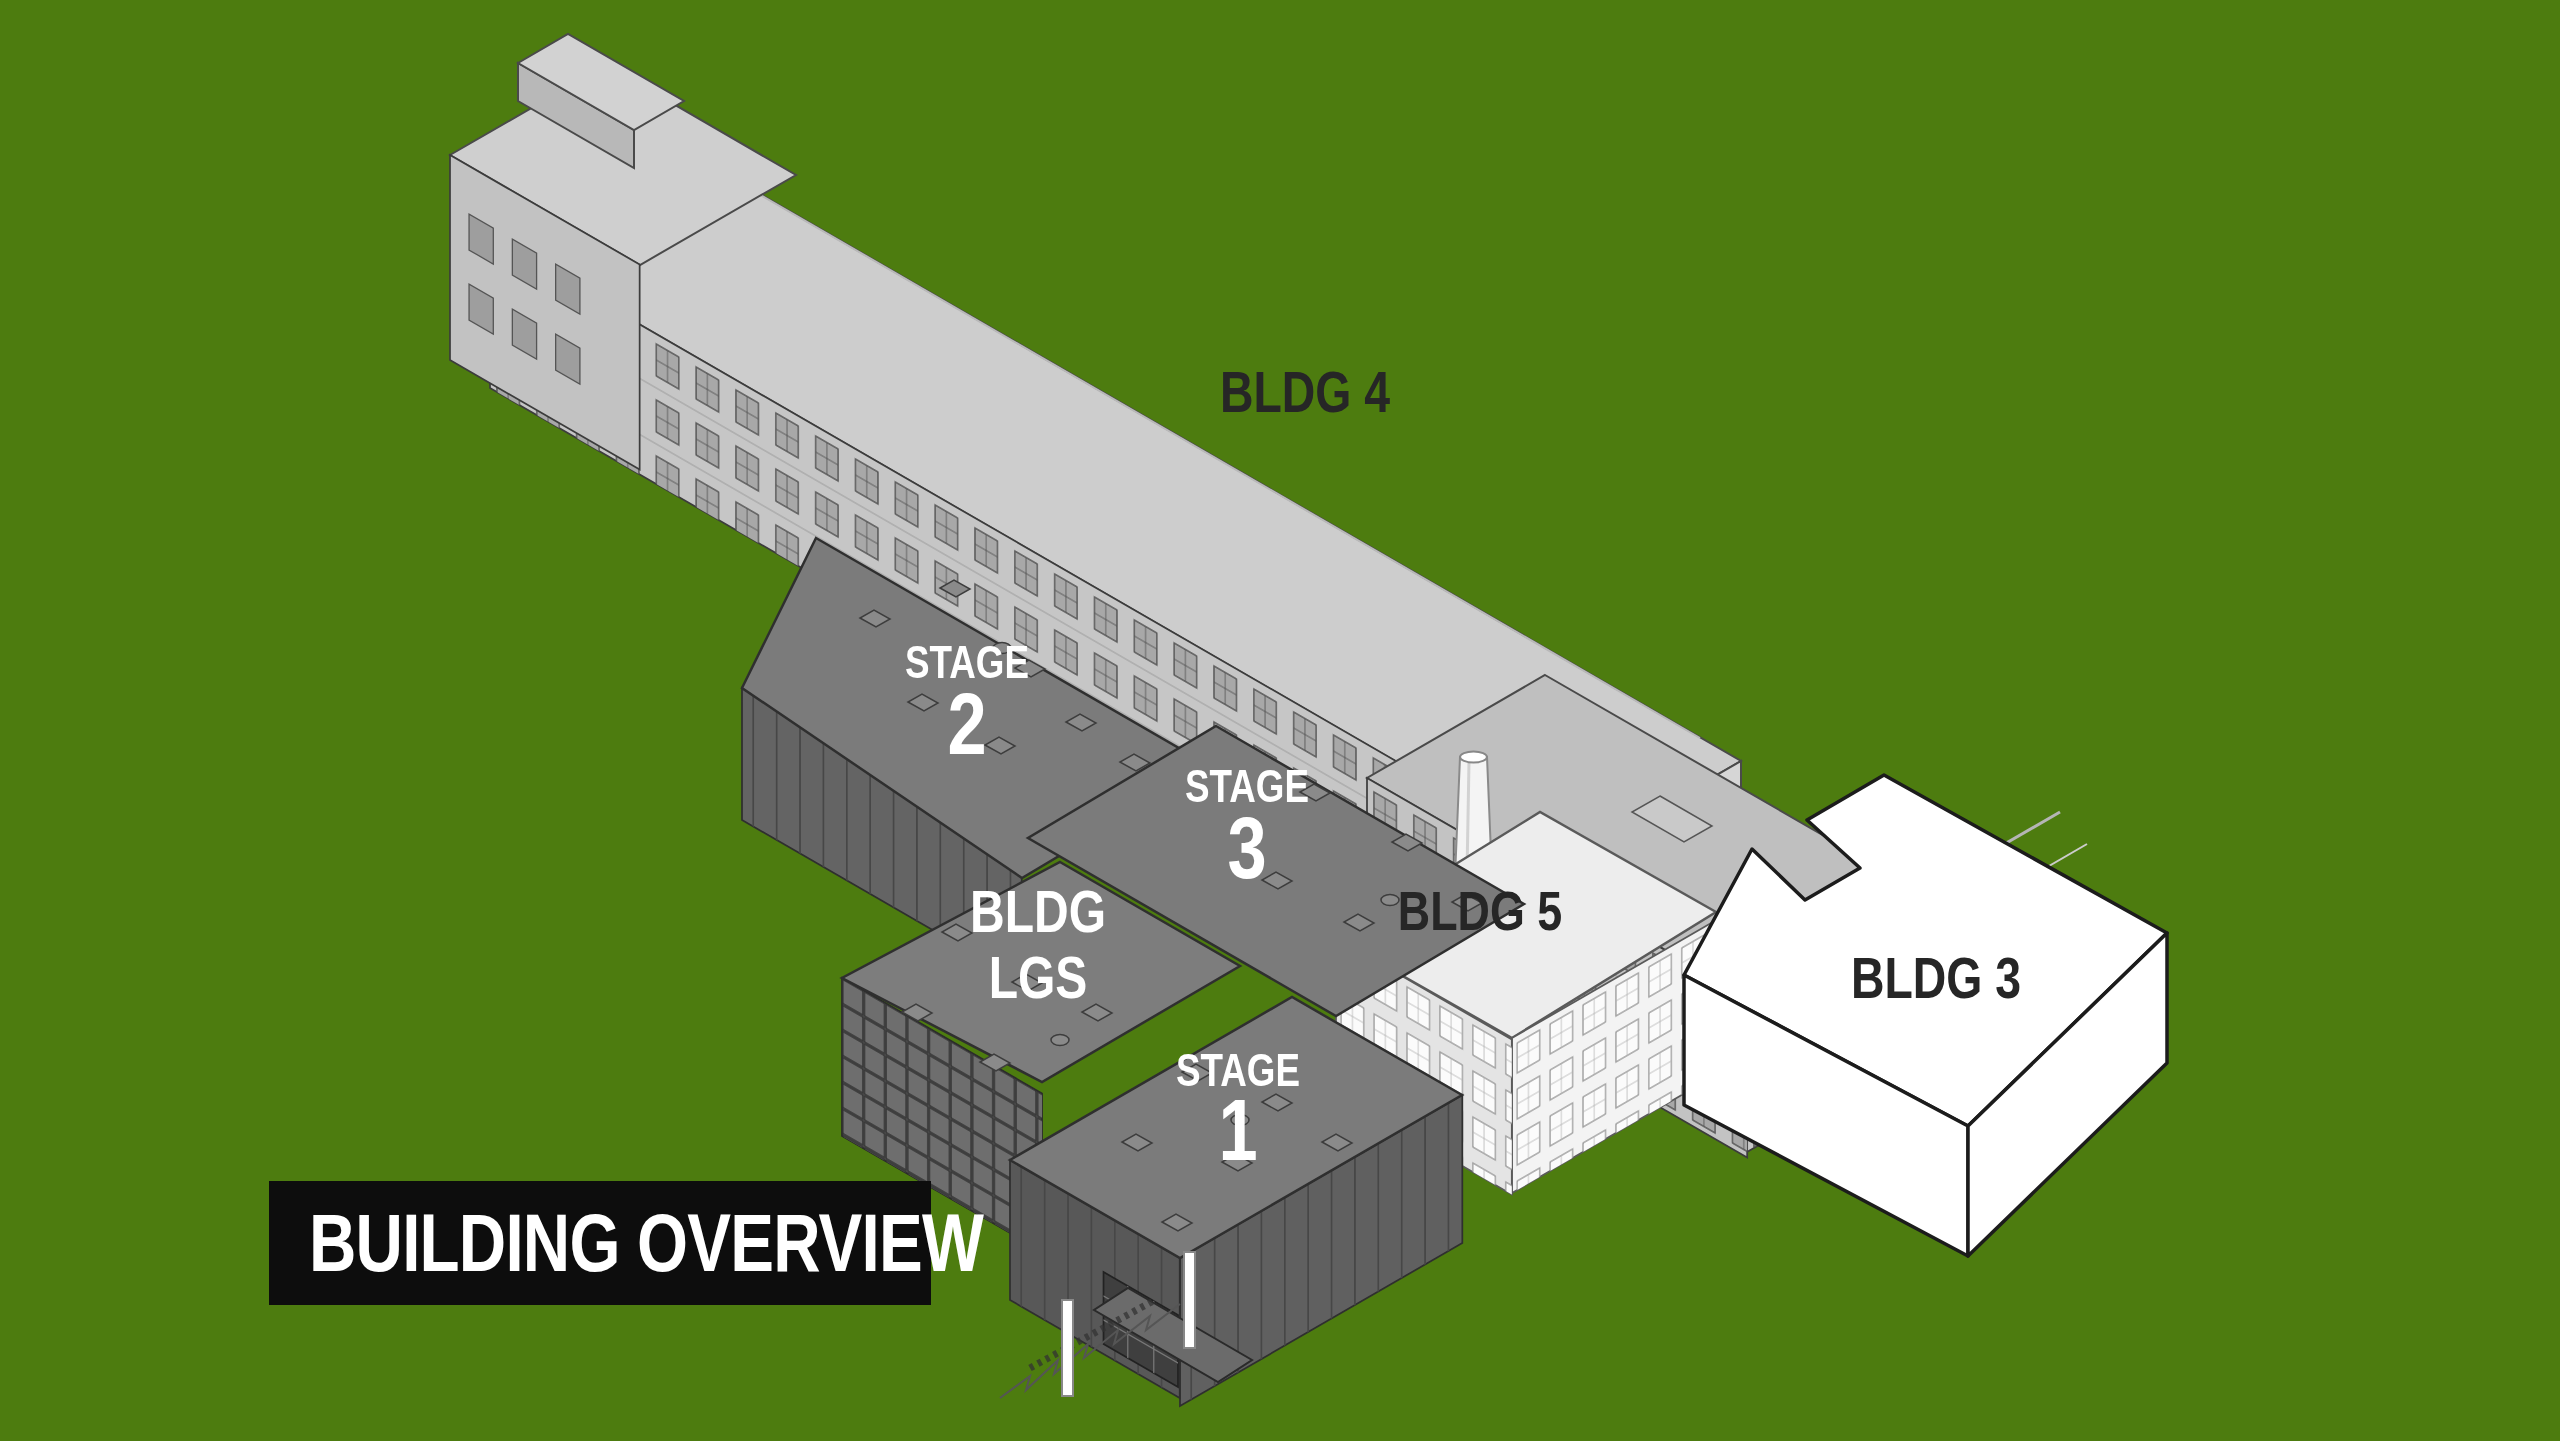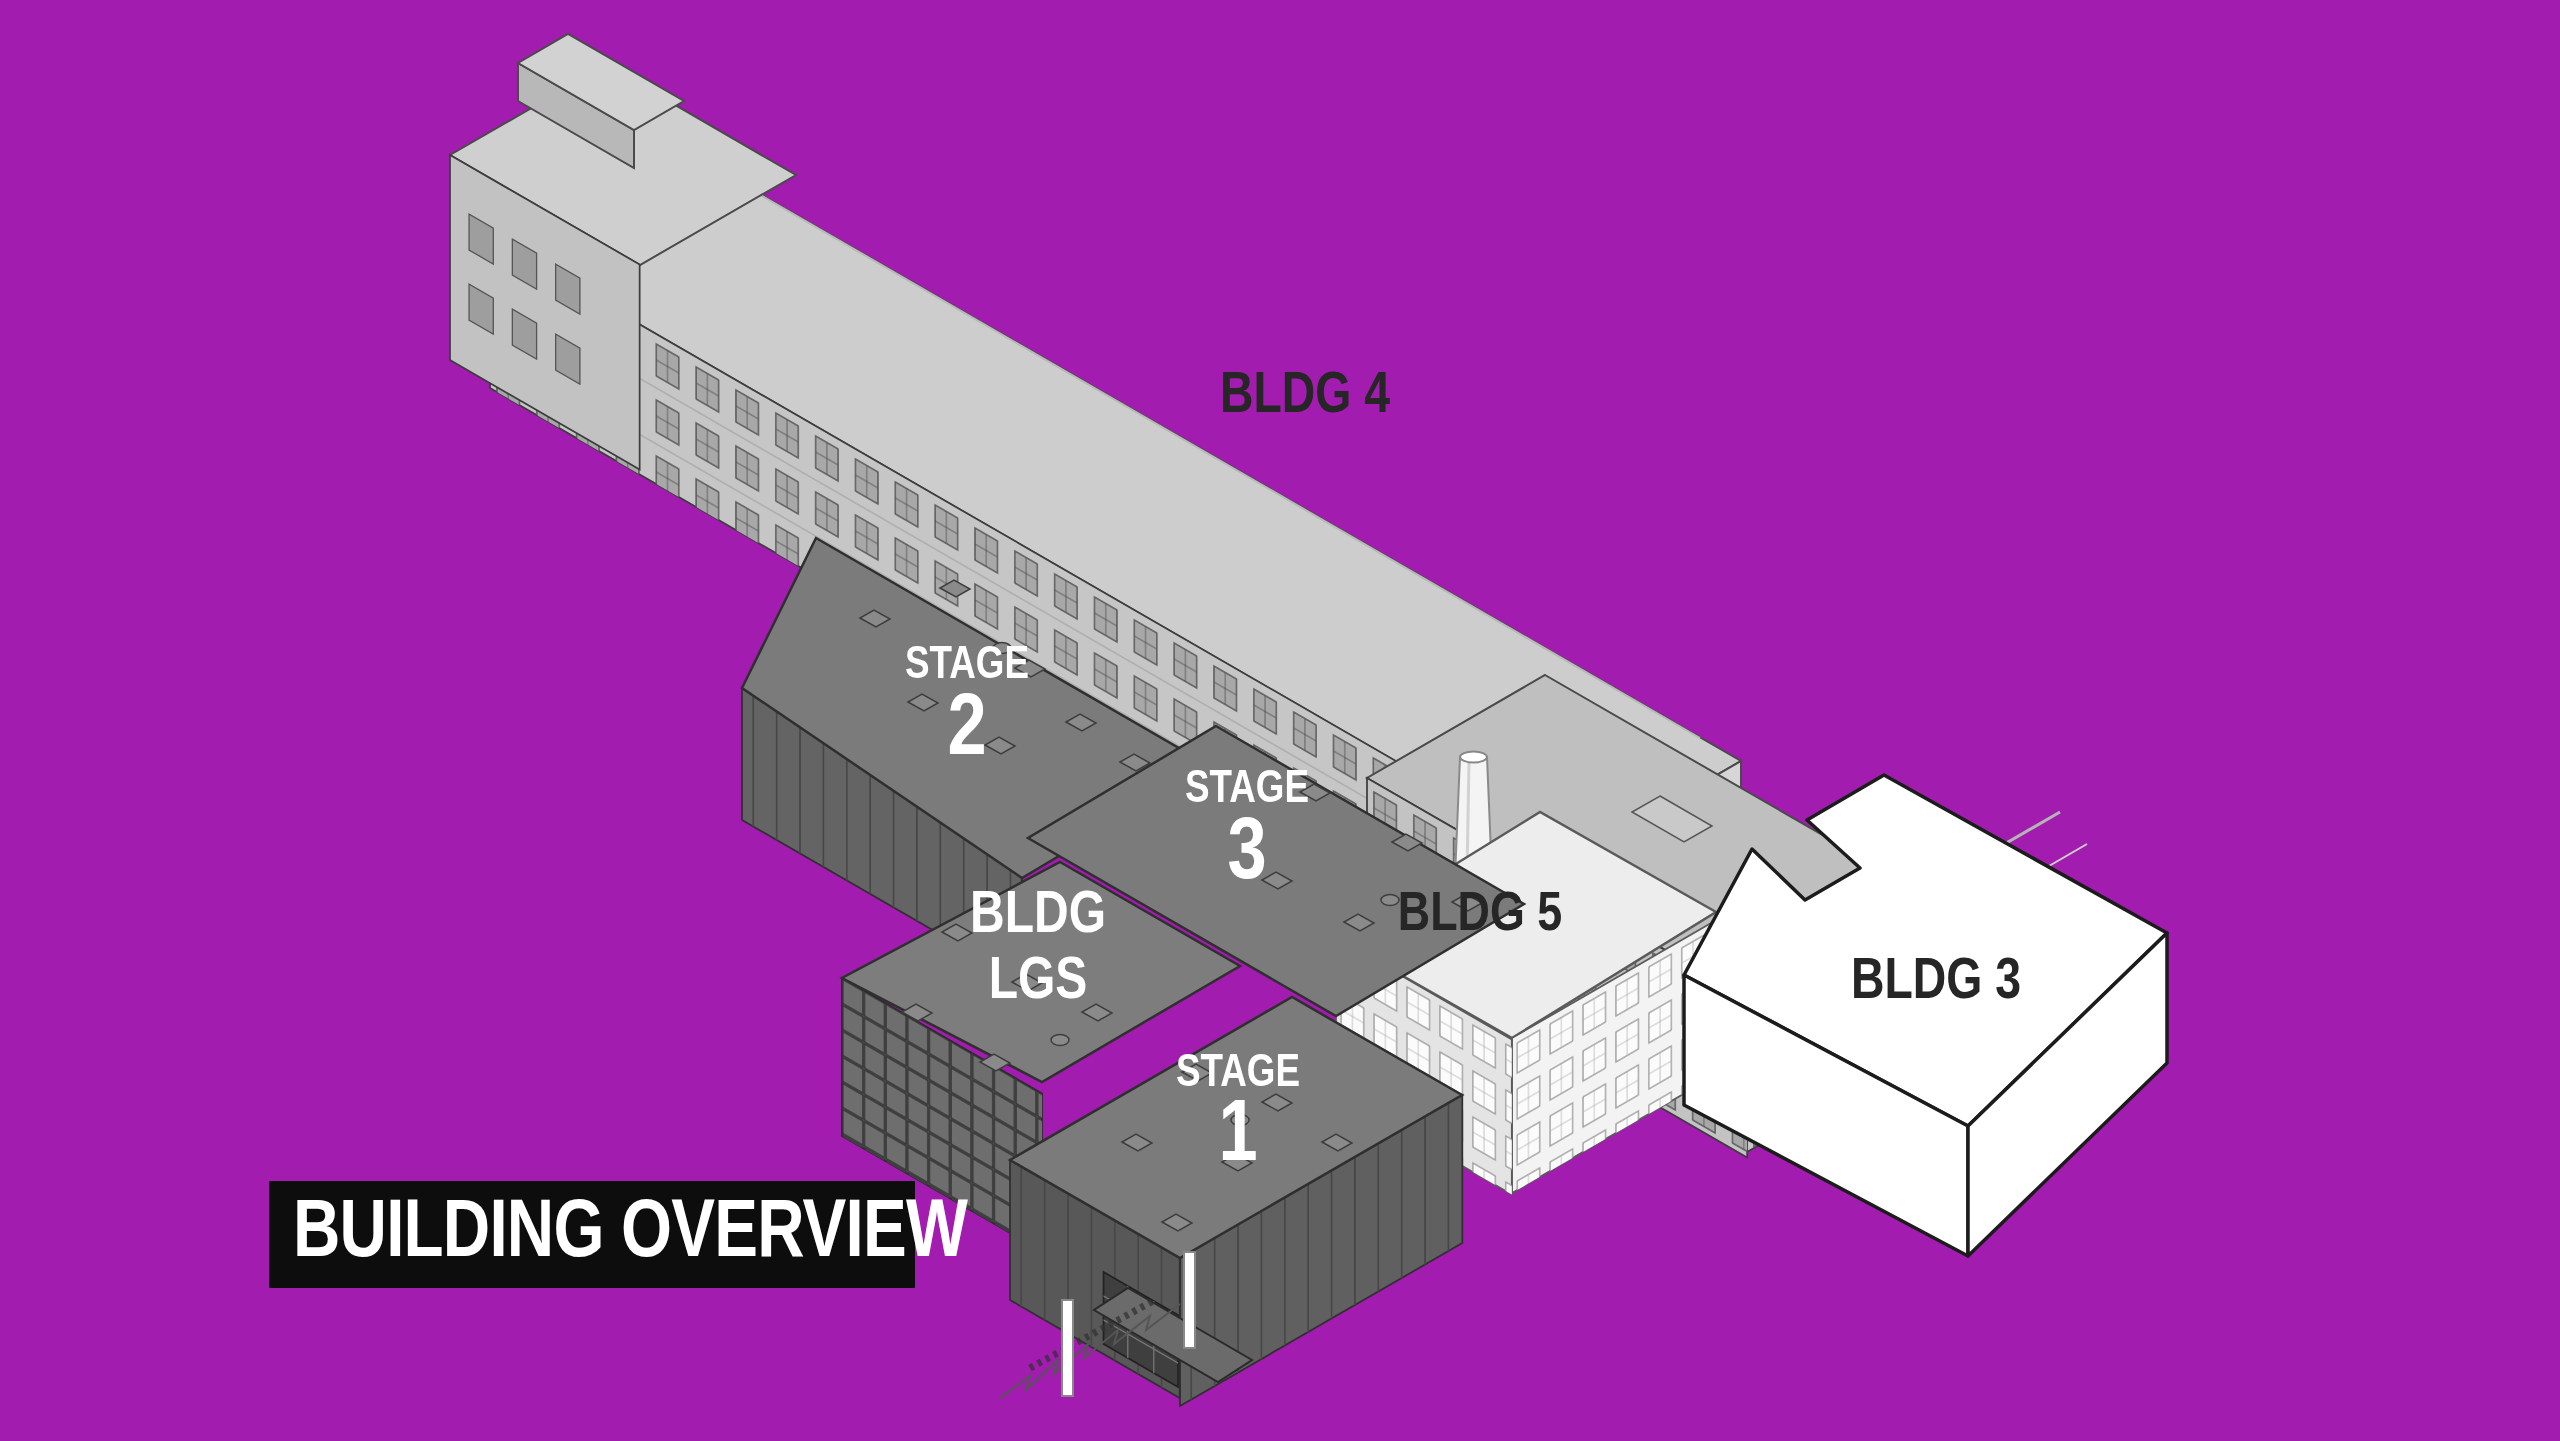--- a/index.html
+++ b/index.html
@@ -1,20 +1,20 @@
 <!DOCTYPE html>
 <html><head>
 <meta charset="utf-8">
 <style>
   html,body{margin:0;padding:0;background:#ffffff;overflow:hidden;}
-  .scene{position:relative;width:2560px;height:1441px;background:#a21caf;
+  .scene{position:relative;width:2560px;height:1441px;background:#4d7c0f;
          font-family:"Liberation Sans","DejaVu Sans",sans-serif;}
   .scene svg{position:absolute;left:0;top:0;}
-  .banner{position:absolute;left:269px;top:1181px;width:646px;height:107px;
-          background:#0d0d0d;color:#ffffff;display:flex;align-items:flex-start;}
+  .banner{position:absolute;left:269px;top:1181px;width:646px;height:124px;
+          background:#0d0d0d;color:#ffffff;display:flex;align-items:center;padding-left:16px;}
   .banner span{display:inline-block;white-space:nowrap;font-weight:bold;
           font-size:82px;letter-spacing:-1px;transform:scaleX(.80);
           transform-origin:left center;padding-left:30px;}
   text{font-family:"Liberation Sans","DejaVu Sans",sans-serif;font-weight:bold;}
   .lblDark{fill:#262626;}
   .lblWhite{fill:#ffffff;}
 </style>
 </head>
 <body>
 

